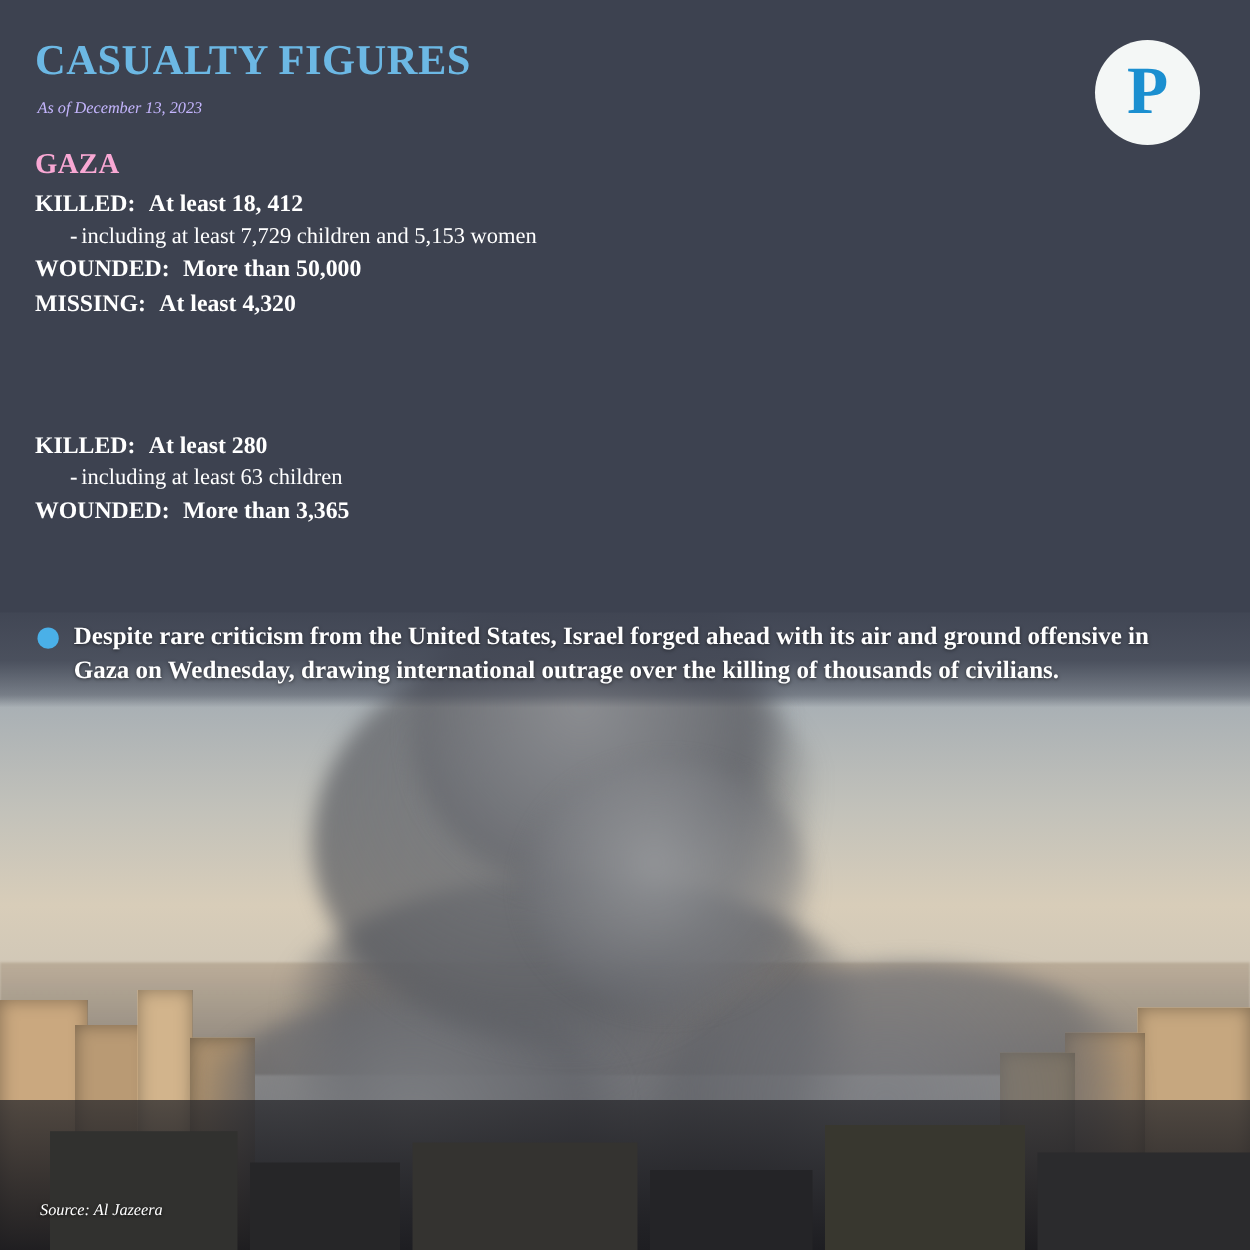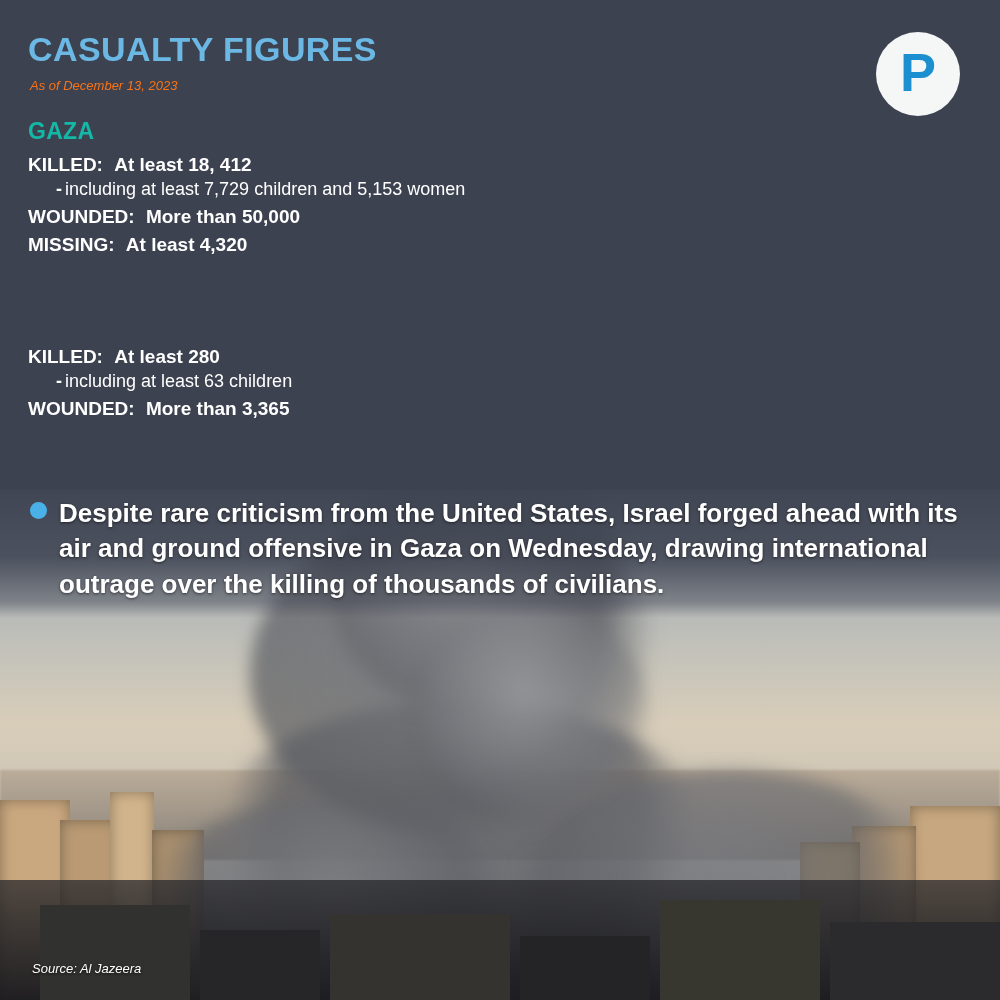--- a/index.html
+++ b/index.html
@@ -9,20 +9,21 @@
   }
   body {
     font-family: "Liberation Sans", sans-serif;
   }
   .infographic {
     position: relative;
     width: 1000px;
     height: 1000px;
     background: #3d4250;
     overflow: hidden;
+    font-family: Liberation Serif, serif;
   }
 
   
   .panel {
     position: absolute;
     left: 0; top: 0;
     width: 1000px;
     height: 490px;
     background: #3d4250;
     z-index: 5;
@@ -36,21 +37,21 @@
     font-weight: bold;
     color: #6cb8e4;
     letter-spacing: 0.4px;
   }
   .subtitle {
     position: absolute;
     left: 30px;
     top: 78px;
     font-size: 13px;
     font-style: italic;
-    color: #f97316;
+    color: #c4b5fd;
   }
 
   
   .logo {
     position: absolute;
     right: 40px;
     top: 32px;
     width: 84px;
     height: 84px;
     border-radius: 50%;
@@ -72,21 +73,21 @@
     position: absolute;
     left: 28px;
     width: 940px;
   }
   .section-gaza { top: 118px; }
   .section-wb { top: 340px; }
 
   .section-head {
     font-size: 23px;
     font-weight: bold;
-    color: #14b8a6;
+    color: #f9a8d4;
     letter-spacing: 0.3px;
     margin-bottom: 9px;
   }
 
   .stat-line {
     font-size: 19px;
     color: #ffffff;
     font-weight: bold;
     margin-top: 6px;
     white-space: nowrap;
@@ -122,21 +123,21 @@
   .bullet {
     width: 17px;
     height: 17px;
     border-radius: 50%;
     background: #4ab0e8;
     flex: 0 0 auto;
     margin-top: 6px;
     margin-right: 12px;
   }
   .note-text {
-    font-size: 26px;
+    font-size: 20px;
     font-weight: bold;
     color: #ffffff;
     line-height: 1.36;
     text-shadow: 0 1px 3px rgba(0,0,0,0.55);
   }
 
   
   .photo {
     position: absolute;
     left: 0;

